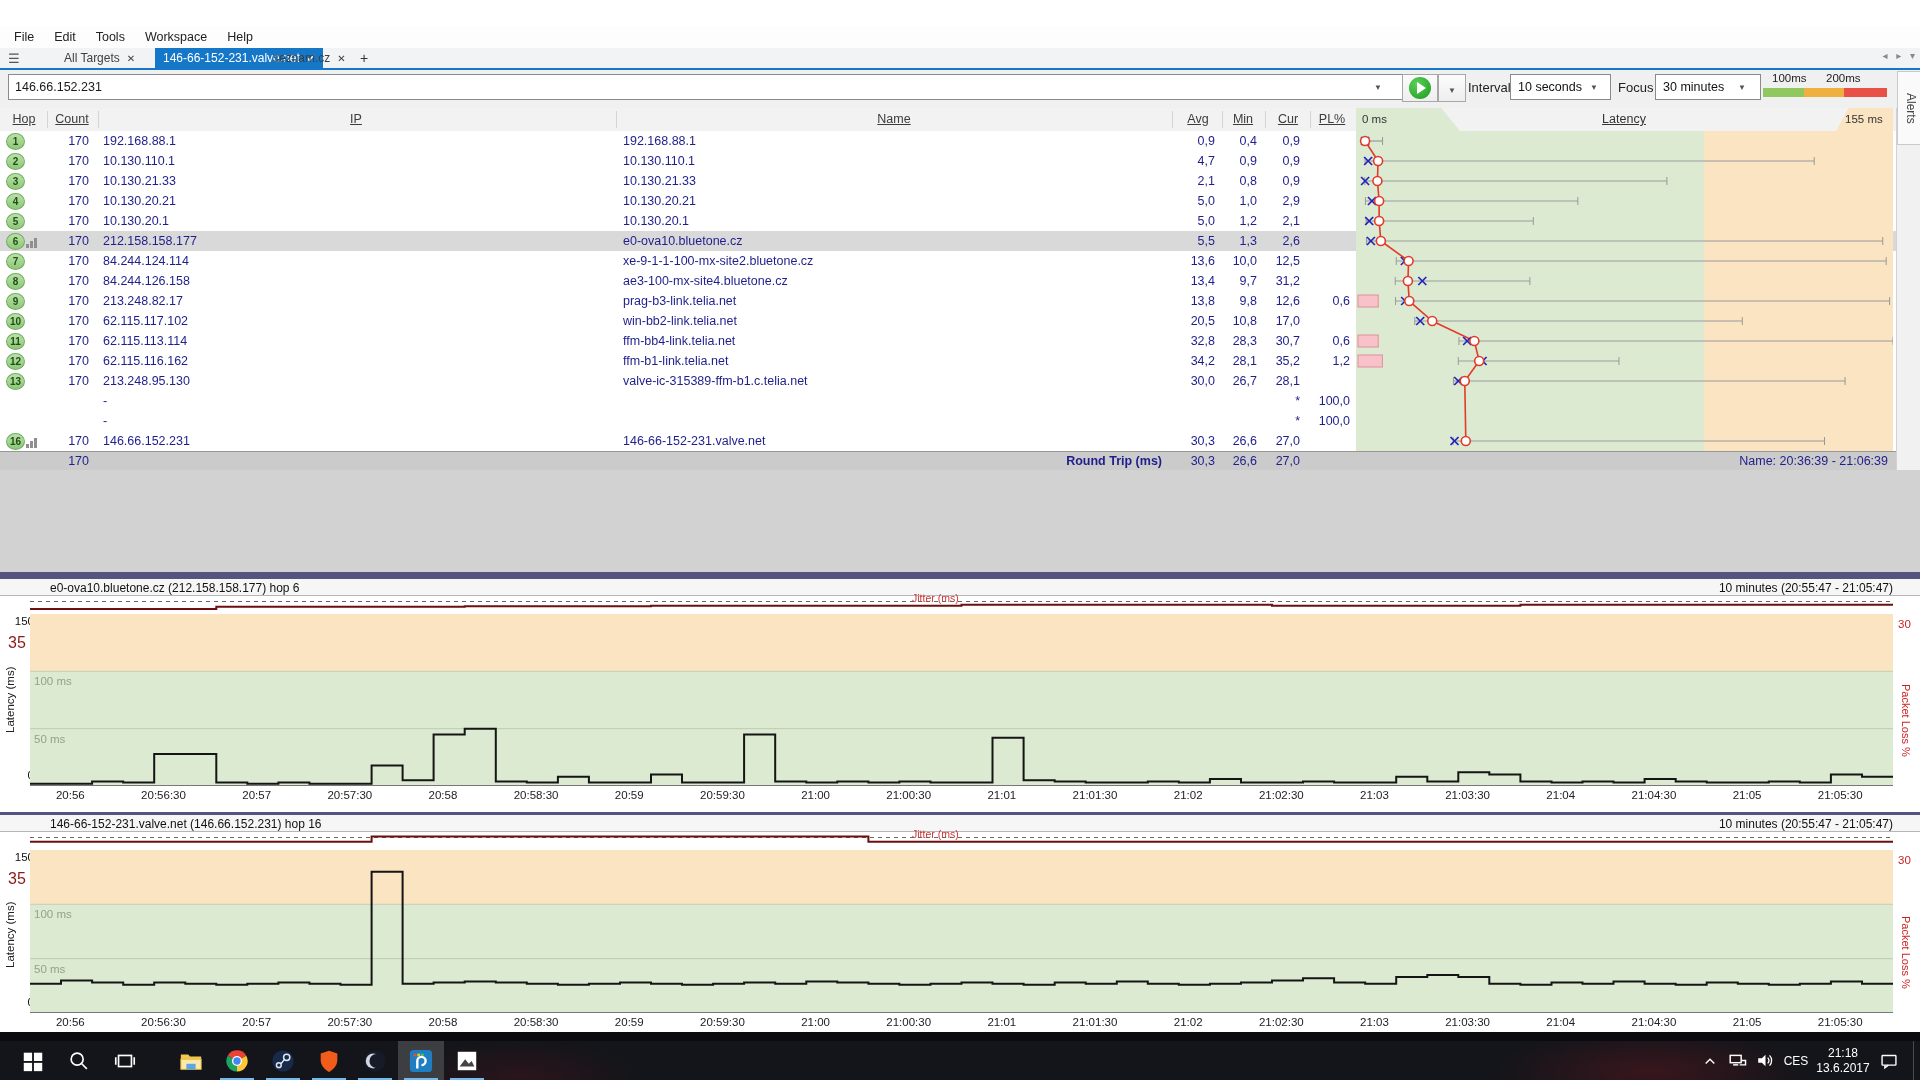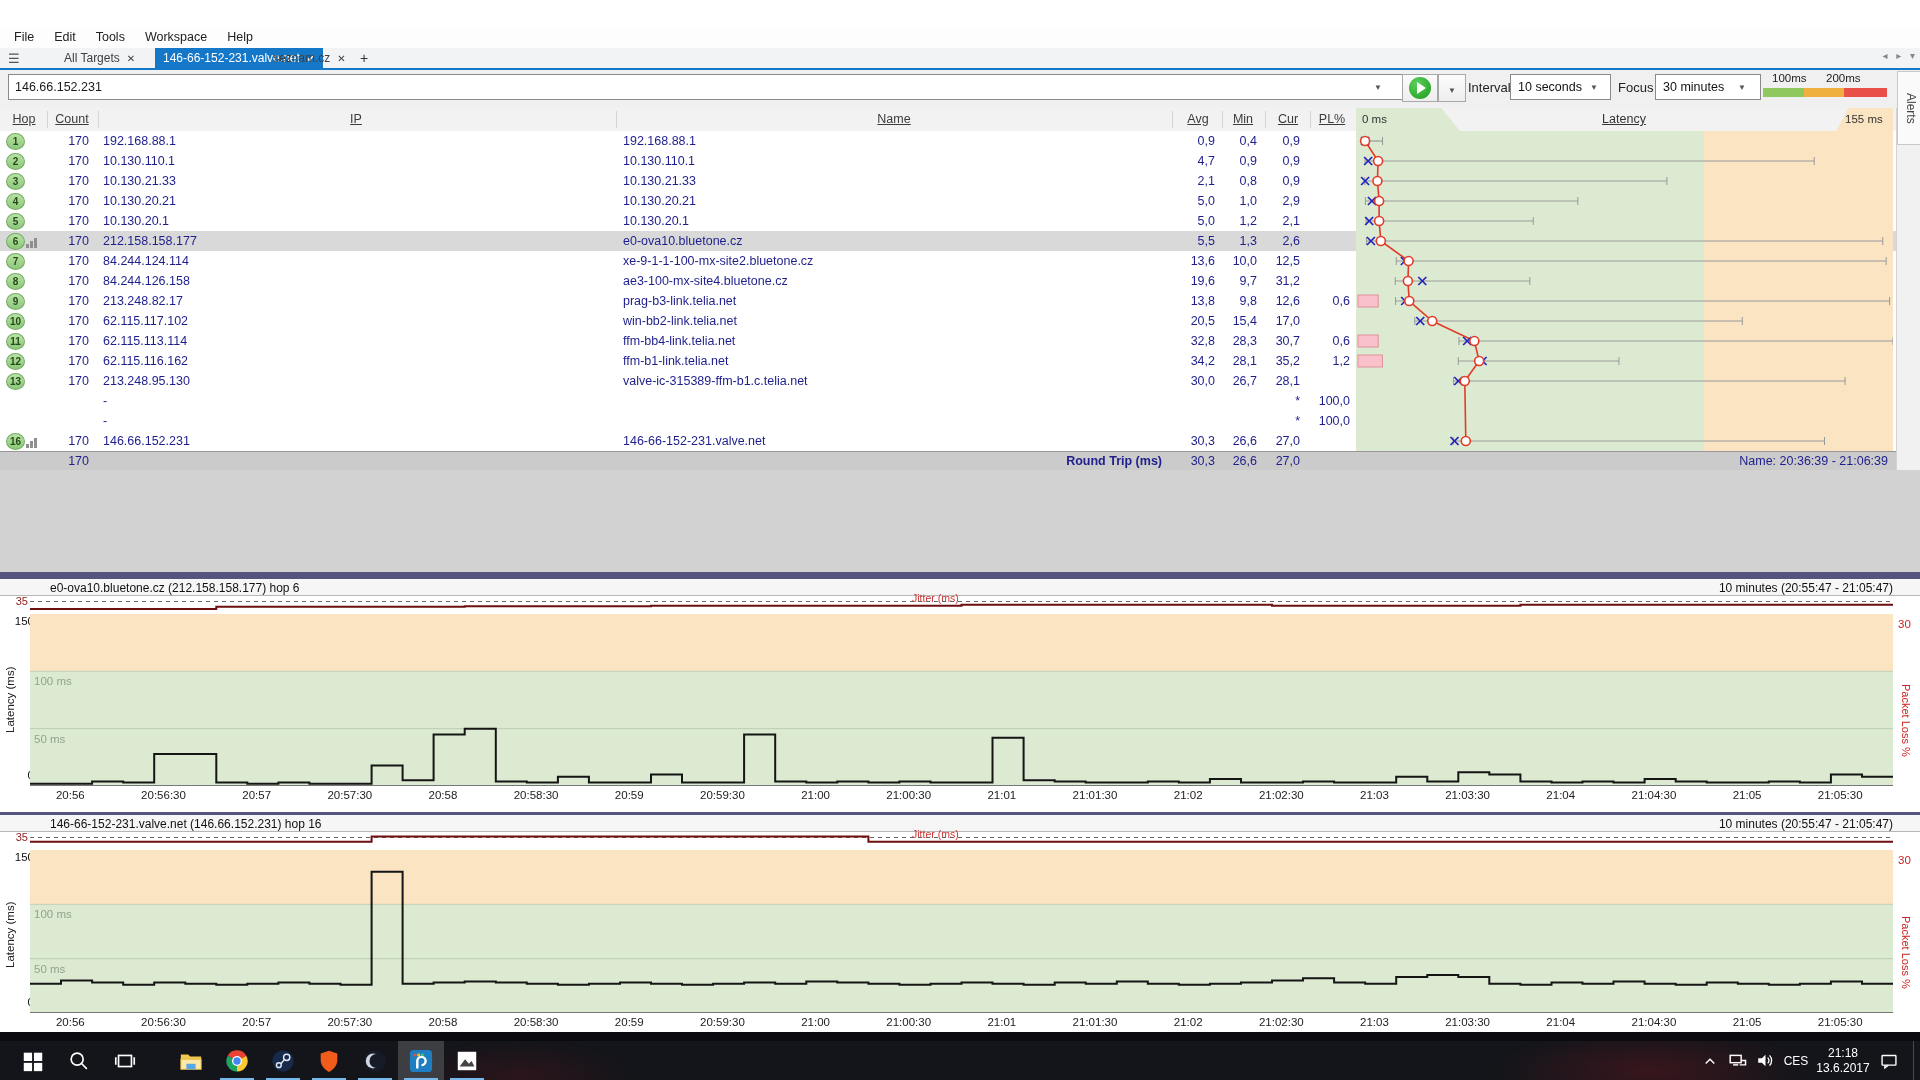--- a/index.html
+++ b/index.html
@@ -53,21 +53,21 @@
     background:linear-gradient(#b9e2a7,#8cc878);border:1px solid #74aa62;
     font-size:10px;font-weight:bold;color:#234d18;text-align:center;line-height:15px;}
   .summary{left:0;top:451px;width:1896px;height:19px;background:#cbcbcb;border-top:1px solid #979797;}
   .graybox{left:0;top:470px;width:1920px;height:102px;background:#d2d2d2;}
   .pdiv{left:0;width:1920px;background:#54547e;}
   
   .gsec{left:0;width:1920px;background:#fff;}
   .ghead{left:0;width:1920px;height:16px;background:#f6f6f6;border-bottom:1px solid #b6b6b6;}
   .ghead .gl{position:absolute;left:50px;top:2px;font-size:12px;color:#111;}
   .ghead .gr{position:absolute;right:27px;top:2px;font-size:12px;color:#111;}
-  .jlbl{font-size:11px;color:#8c1a1a;text-align:right;}
+  .jlbl{font-size:16px;color:#8c1a1a;text-align:center;margin-top:39px;}
   .jitter-name{font-size:10.5px;color:#cc3333;}
   .ylab{font-size:11.5px;color:#111;text-align:right;}
   .vert-lab{writing-mode:vertical-rl;transform:rotate(180deg);font-size:11.5px;color:#222;text-align:center;}
   .vert-lab-r{writing-mode:vertical-rl;font-size:11px;color:#c22;text-align:center;}
   .pl-max{font-size:11.5px;color:#c22;}
   .xlabels{left:0;width:1920px;height:18px;}
   .tick{top:3px;font-size:11.5px;color:#222;text-align:center;}
   
   .desktop-sliver{left:0;top:1032px;width:1920px;height:9px;background:#0b0a0e;}
   .taskbar{left:0;top:1041px;width:1920px;height:39px;background:
@@ -211,41 +211,41 @@
         <span class="cell " style="left:623px">xe-9-1-1-100-mx-site2.bluetone.cz</span>
         <span class="cell num" style="left:1150px;width:65px">13,6</span>
         <span class="cell num" style="left:1217px;width:40px">10,0</span>
         <span class="cell num" style="left:1260px;width:40px">12,5</span>
       </div>
       <div class="trow">
         <div class="hop-badge">8</div>
         <span class="cell num" style="left:40px;width:49px">170</span>
         <span class="cell " style="left:103px">84.244.126.158</span>
         <span class="cell " style="left:623px">ae3-100-mx-site4.bluetone.cz</span>
-        <span class="cell num" style="left:1150px;width:65px">19,6</span>
+        <span class="cell num" style="left:1150px;width:65px">13,4</span>
         <span class="cell num" style="left:1217px;width:40px">9,7</span>
         <span class="cell num" style="left:1260px;width:40px">31,2</span>
       </div>
       <div class="trow">
         <div class="hop-badge">9</div>
         <span class="cell num" style="left:40px;width:49px">170</span>
         <span class="cell " style="left:103px">213.248.82.17</span>
         <span class="cell " style="left:623px">prag-b3-link.telia.net</span>
         <span class="cell num" style="left:1150px;width:65px">13,8</span>
         <span class="cell num" style="left:1217px;width:40px">9,8</span>
         <span class="cell num" style="left:1260px;width:40px">12,6</span>
         <span class="cell num" style="left:1305px;width:45px">0,6</span>
       </div>
       <div class="trow">
         <div class="hop-badge">10</div>
         <span class="cell num" style="left:40px;width:49px">170</span>
         <span class="cell " style="left:103px">62.115.117.102</span>
         <span class="cell " style="left:623px">win-bb2-link.telia.net</span>
         <span class="cell num" style="left:1150px;width:65px">20,5</span>
-        <span class="cell num" style="left:1217px;width:40px">15,4</span>
+        <span class="cell num" style="left:1217px;width:40px">10,8</span>
         <span class="cell num" style="left:1260px;width:40px">17,0</span>
       </div>
       <div class="trow">
         <div class="hop-badge">11</div>
         <span class="cell num" style="left:40px;width:49px">170</span>
         <span class="cell " style="left:103px">62.115.113.114</span>
         <span class="cell " style="left:623px">ffm-bb4-link.telia.net</span>
         <span class="cell num" style="left:1150px;width:65px">32,8</span>
         <span class="cell num" style="left:1217px;width:40px">28,3</span>
         <span class="cell num" style="left:1260px;width:40px">30,7</span>

